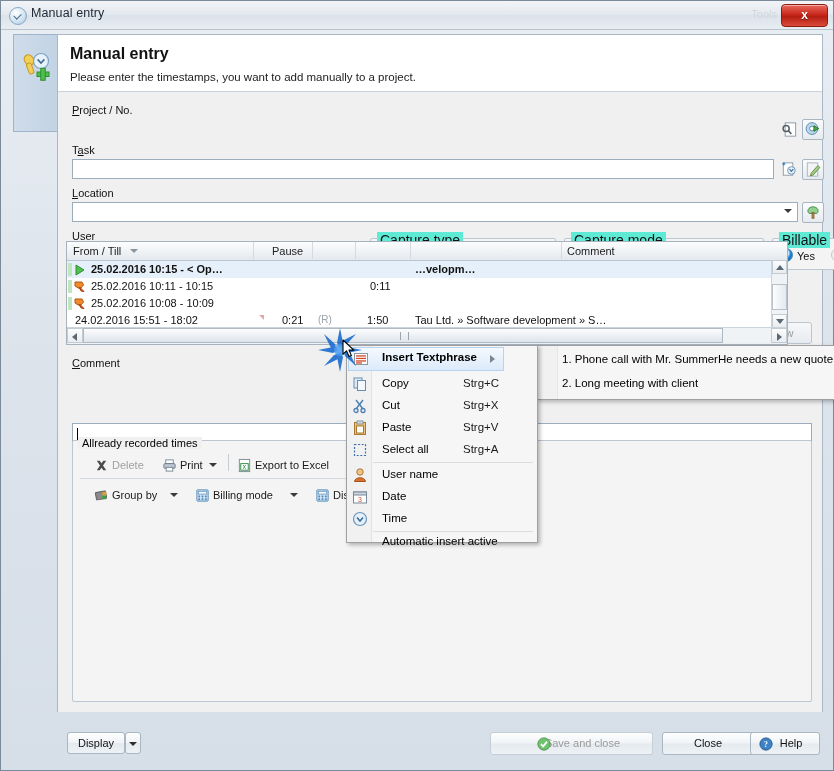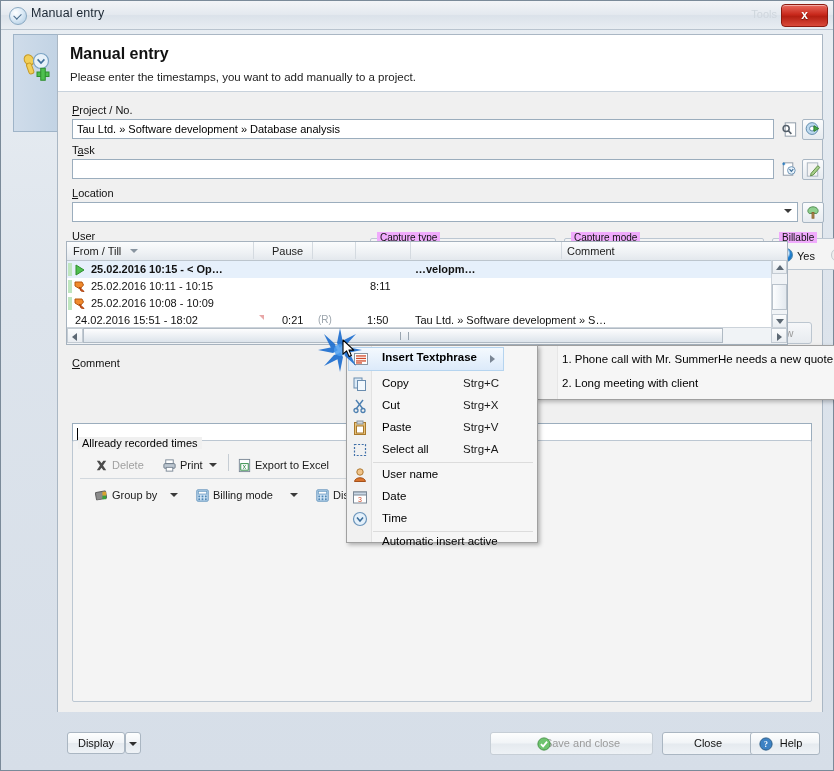--- a/index.html
+++ b/index.html
@@ -81,21 +81,21 @@
     position:absolute;width:22px;height:21px;box-sizing:border-box;
     background:linear-gradient(to bottom,#fbfcfd,#e6ebf0);
     border:1px solid #a8b6c3;border-radius:2px;cursor:pointer;
   }
   .iconbtn.flat{background:transparent;border:1px solid transparent;}
   .grp{
     position:absolute;border:1px solid #bcc7d2;border-radius:2px;box-sizing:border-box;
     background:#f4f4f4;
   }
   .grp>.cap{
-    position:absolute;top:-7px;left:6px;background:#f0abfc;padding:0 3px;font-size:10px;color:#111;
+    position:absolute;top:-7px;left:6px;background:#5eead4;padding:0 3px;font-size:14px;color:#111;
   }
   .radio{position:absolute;font-size:11px;color:#111;cursor:pointer;}
   .radio .dot{
     display:inline-block;width:12px;height:12px;border-radius:50%;vertical-align:-2px;
     background:radial-gradient(circle at 40% 35%,#fff,#e2e7ec 70%,#cfd7de 100%);
     border:1px solid #9aabba;margin-right:4px;
   }
   .radio.on .dot{
     background:radial-gradient(circle at 40% 35%,#fff 0%,#cfe6f7 35%,#1f7fd0 55%,#1668ad 100%);
     border-color:#4e86ad;
@@ -224,21 +224,20 @@
   <div id="panel">
     <div id="hdr-title">Manual entry</div>
     <div id="hdr-sub">Please enter the timestamps, you want to add manually to a project.</div>
     <div id="hdr-rule"></div>
 
     <div id="form">
 
       <div class="flabel" style="left:14px;top:12px;">
         <u>P</u>roject / No.
       </div>
-      <input class="finput" style="left: 14px; top: 27px; width: 702px; height: 20px;" readonly="" value="Tau Ltd. » Software development » Database analysis">
       <div class="iconbtn flat" style="left:720px;top:27px;">
         <svg viewBox="0 0 20 20" width="20" height="19">
             <rect x="6" y="3" width="11" height="14" fill="#fff" stroke="#8d99a6"></rect>
             <circle cx="7" cy="9" r="3.2" fill="none" stroke="#55606b" stroke-width="1.6"></circle>
             <line x1="9.3" y1="11.3" x2="12.5" y2="14.5" stroke="#55606b" stroke-width="1.8"></line>
           </svg>
       </div>
       <div class="iconbtn" style="left:744px;top:27px;">
         <svg viewBox="0 0 20 20" width="20" height="19">
             <circle cx="9" cy="9" r="6.2" fill="#bcd9ef" stroke="#5b86a8"></circle>
@@ -475,21 +474,21 @@
           <span class="c" style="left:348px;">…velopm…</span>
         </div>
 
         <div class="grow" style="top:36px;">
           <span class="gmark" style="background:#bfe6bf;"></span>
           <svg style="position:absolute;left:6px;top:2px;" width="13" height="13" viewBox="0 0 13 13">
             <path d="M2 2 L9 2 L10.5 5 L7 9 L2 6z" fill="#f08a2c" stroke="#b4560f"></path>
             <path d="M6.5 7 L11 11.5 L8 11 z" fill="#e8611f" stroke="#a83f0c"></path>
           </svg>
           <span class="c" style="left:24px;">25.02.2016   10:11 - 10:15</span>
-          <span class="c" style="left:303px;">8:11</span>
+          <span class="c" style="left:303px;">0:11</span>
         </div>
 
         <div class="grow" style="top:53px;">
           <span class="gmark" style="background:#bfe6bf;"></span>
           <svg style="position:absolute;left:6px;top:2px;" width="13" height="13" viewBox="0 0 13 13">
             <path d="M2 2 L9 2 L10.5 5 L7 9 L2 6z" fill="#f08a2c" stroke="#b4560f"></path>
             <path d="M6.5 7 L11 11.5 L8 11 z" fill="#e8611f" stroke="#a83f0c"></path>
           </svg>
           <span class="c" style="left:24px;">25.02.2016   10:08 - 10:09</span>
         </div>

